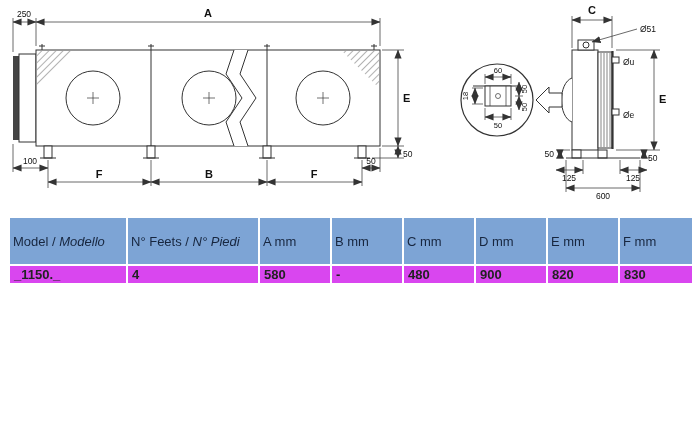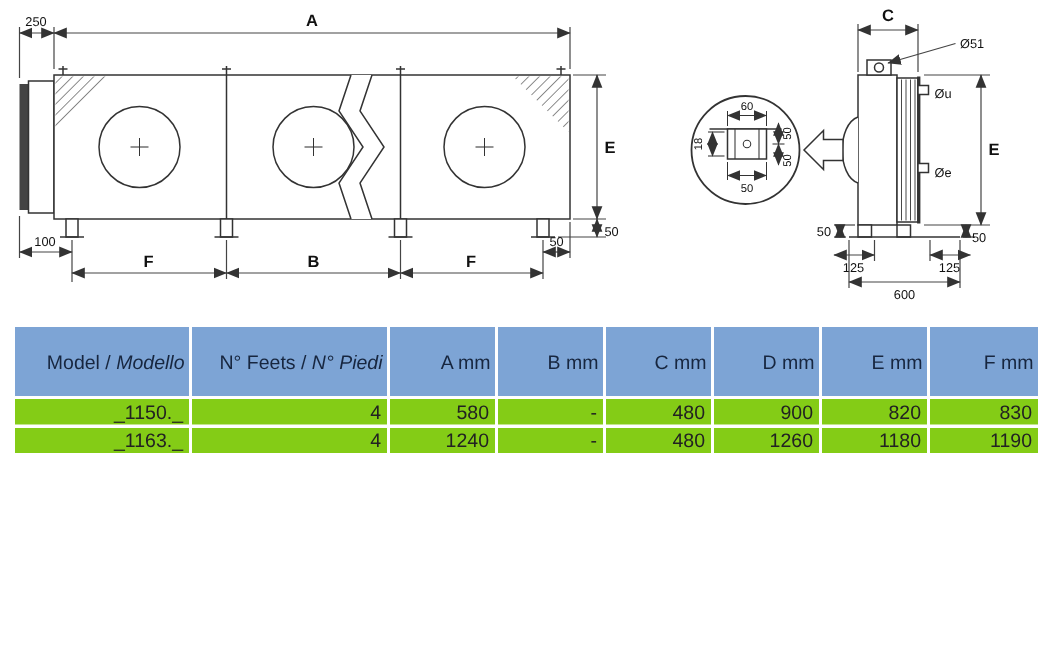--- a/index.html
+++ b/index.html
@@ -17,37 +17,38 @@
   .dn { font-size: 8.5px; }                        
   .ds { font-size: 7.5px; }                        
   .spec-table {
     border-collapse: collapse;
     table-layout: fixed;
     width: 684px;
     margin: 6px 8px 0 8px;
   }
   .spec-table th, .spec-table td {
     border: 2px solid #ffffff;
-    text-align: right;
+    text-align: left;
     vertical-align: middle;
     font-size: 13px;
     overflow: hidden;
   }
   .spec-table th {
     background: #7da4d5;
     color: #17263f;
     font-weight: normal;
     height: 48px;
     padding: 4px 3px;
   }
   .spec-table td {
-    background: #84cc16;
+    background: #d946ef;
     color: #222222;
     height: 14px;
     padding: 1px 4px;
+    font-weight: bold;
   }
   .it { font-style: italic; }
 </style>
 </head>
 <body>
 
 <svg class="drawing" viewBox="0 0 700 210" width="700" height="210" role="img">
   <defs>
     <marker id="ar" viewBox="0 0 10 8" markerWidth="9" markerHeight="8" refX="9.5" refY="4" orient="auto-start-reverse" markerUnits="userSpaceOnUse">
       <path d="M0,0 L10,4 L0,8 Z" fill="#333"></path>
@@ -261,24 +262,14 @@
     <tr>
       <td>_1150._</td>
       <td>4</td>
       <td>580</td>
       <td>-</td>
       <td>480</td>
       <td>900</td>
       <td>820</td>
       <td>830</td>
     </tr>
-    <tr>
-      <td>_1163._</td>
-      <td>4</td>
-      <td>1240</td>
-      <td>-</td>
-      <td>480</td>
-      <td>1260</td>
-      <td>1180</td>
-      <td>1190</td>
-    </tr>
   </tbody>
 </table>
 
 </body></html>

